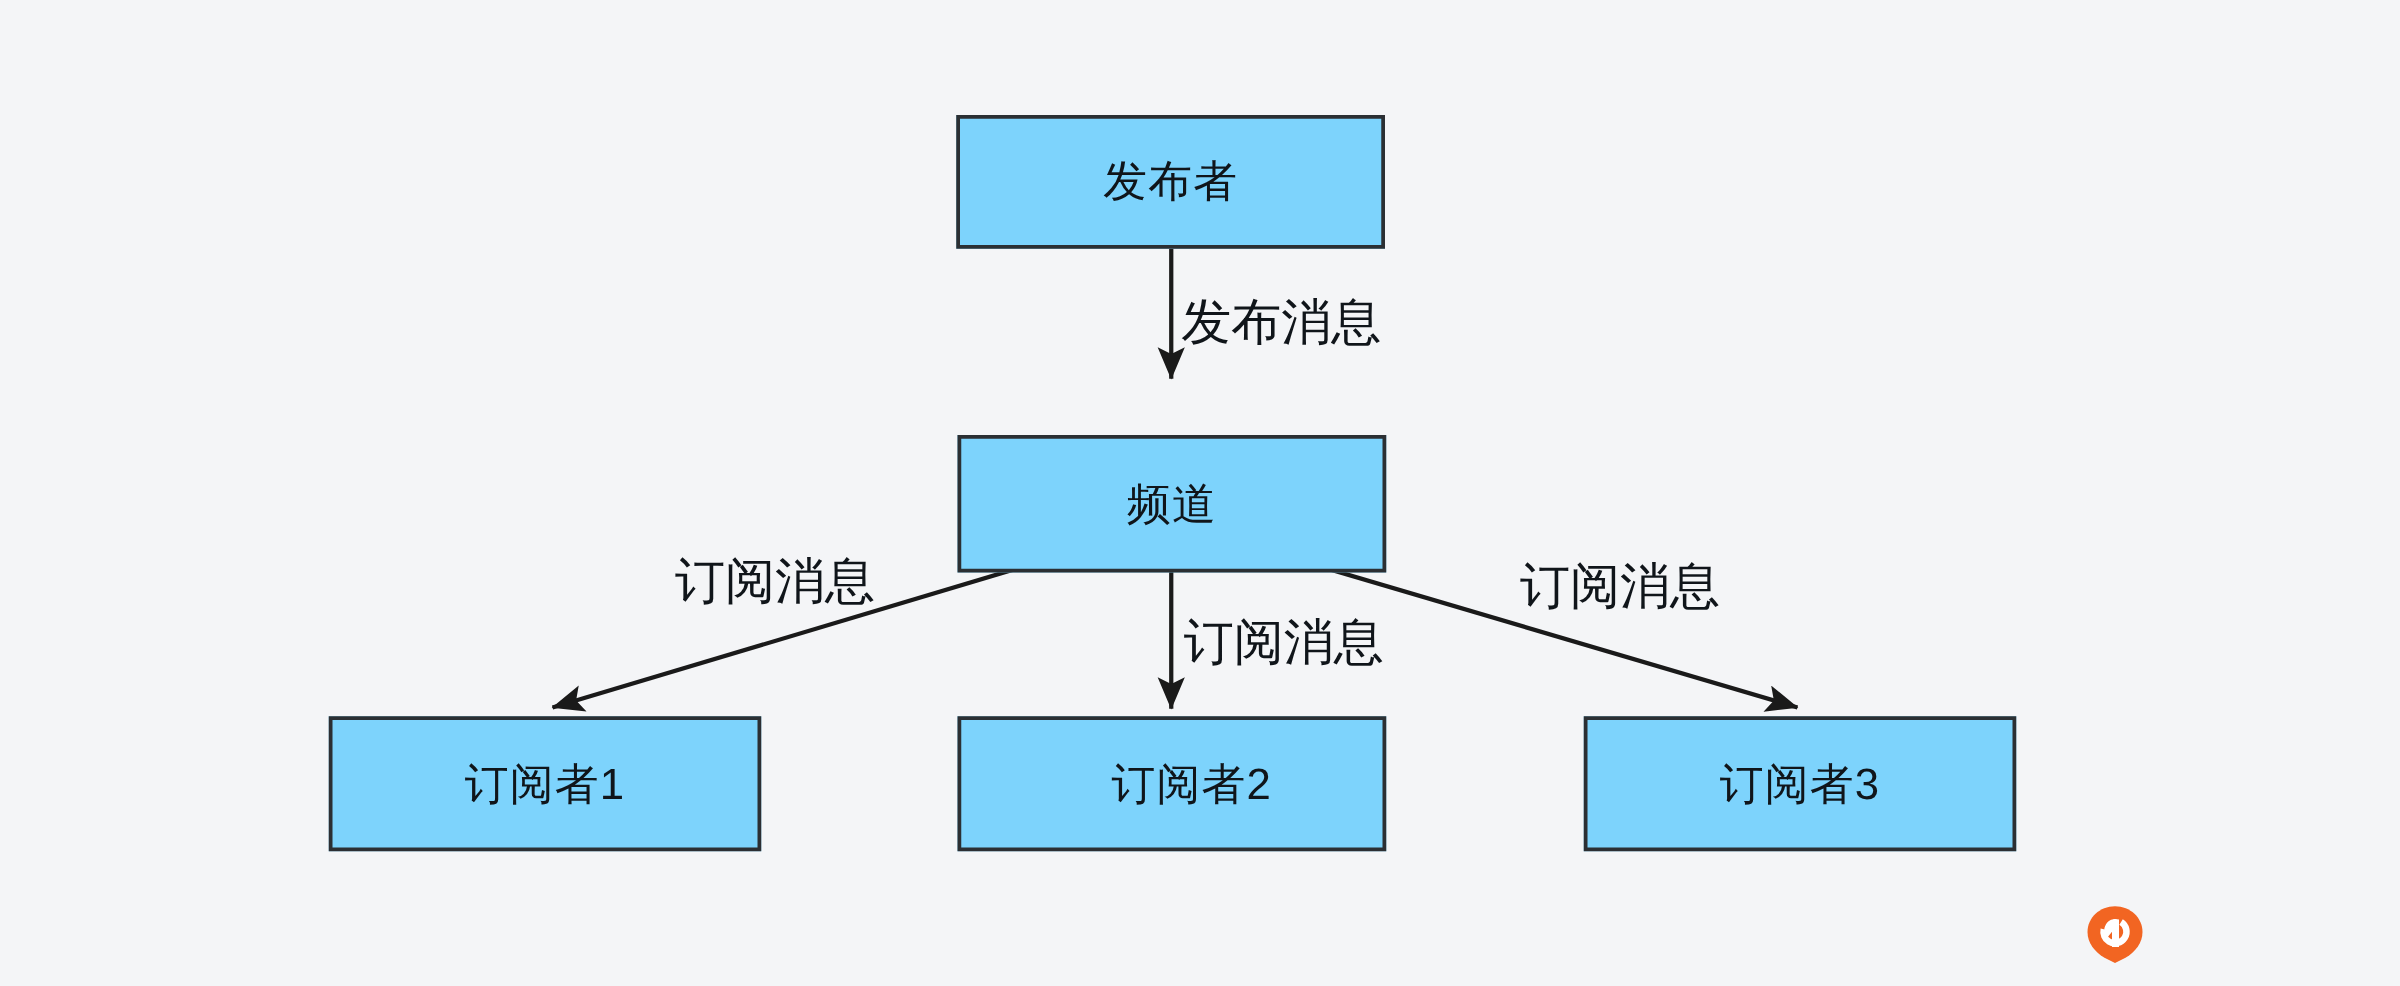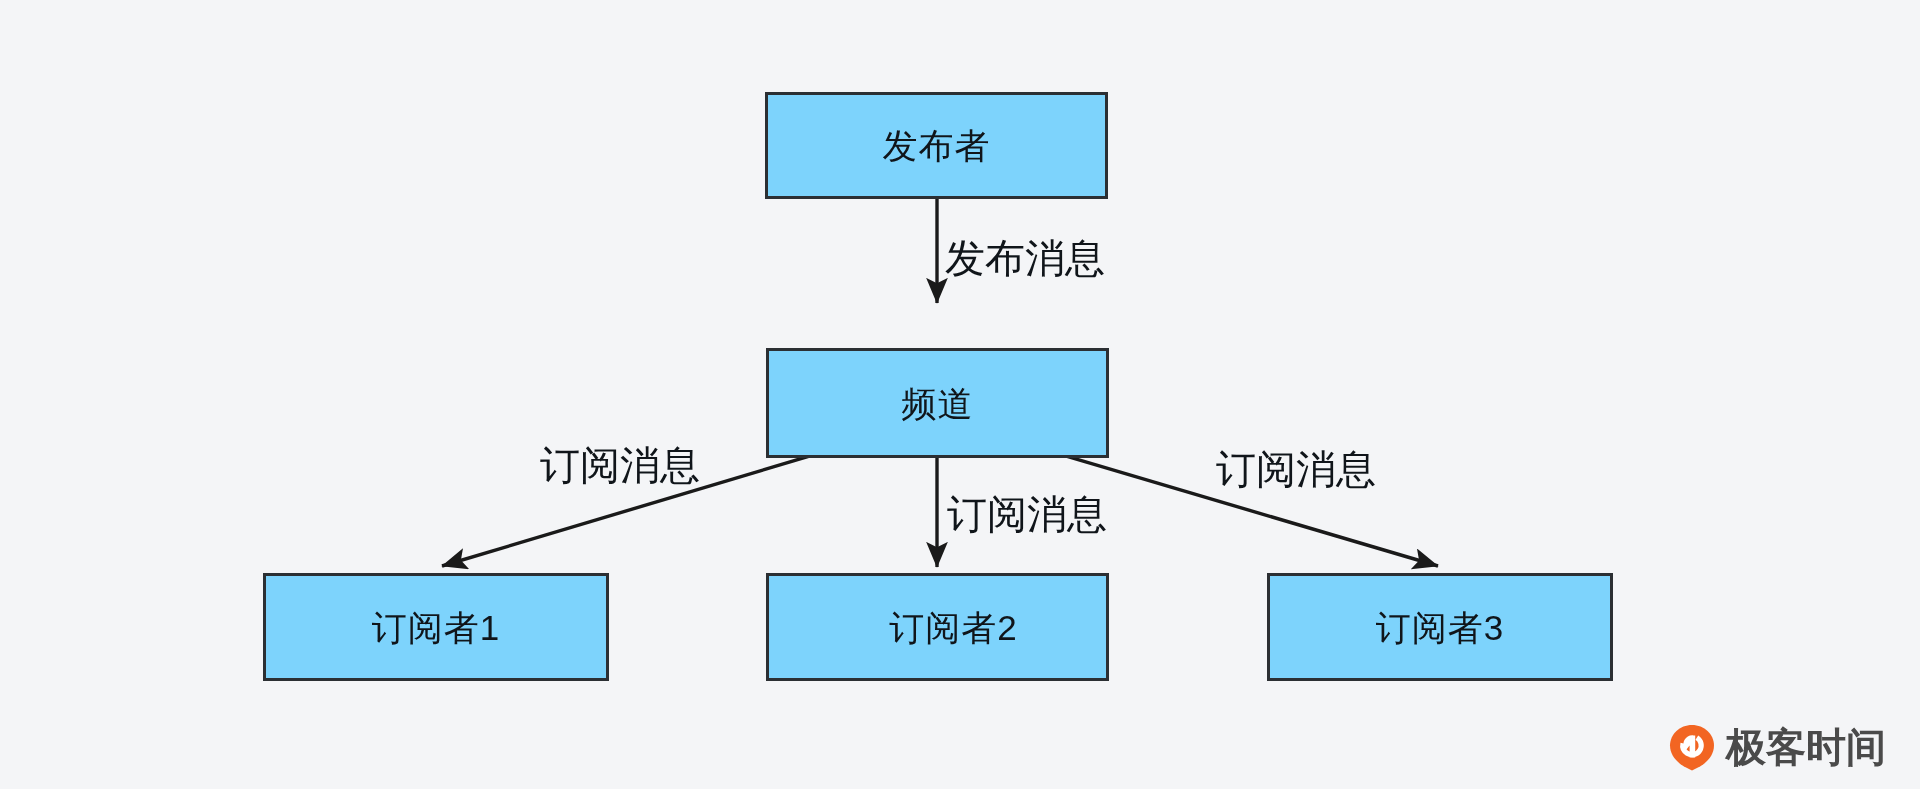--- a/index.html
+++ b/index.html
@@ -125,14 +125,13 @@
 <div class="edge-label" id="label-subscribe-3">订阅消息</div>
 
 <div id="brand-logo">
   <svg id="brand-mark" viewBox="0 0 48 48" xmlns="http://www.w3.org/2000/svg">
     <path d="M24 2 C11.8 2 2 11.2 2 22.6 C2 31 7.6 38.6 15.6 43.2 L24 47.4 L32.4 43.2
              C40.4 38.6 46 31 46 22.6 C46 11.2 36.2 2 24 2 Z" fill="#f26522"></path>
     <path d="M27.2 12.6 L27.2 34.6 L21.6 34.6 L21.6 22.4 L17.6 27.4
              C15.2 24.6 14.6 20.2 16.6 16.8 C18.4 13.6 22 11.8 25.6 12.4 Z" fill="#ffffff"></path>
     <circle cx="24" cy="22.4" r="9.2" fill="none" stroke="#ffffff" stroke-width="5.2" stroke-dasharray="40 100" transform="rotate(-58 24 22.4)"></circle>
   </svg>
-  <span id="brand-wordmark">极客时间</span>
 </div>
 
 </body></html>

